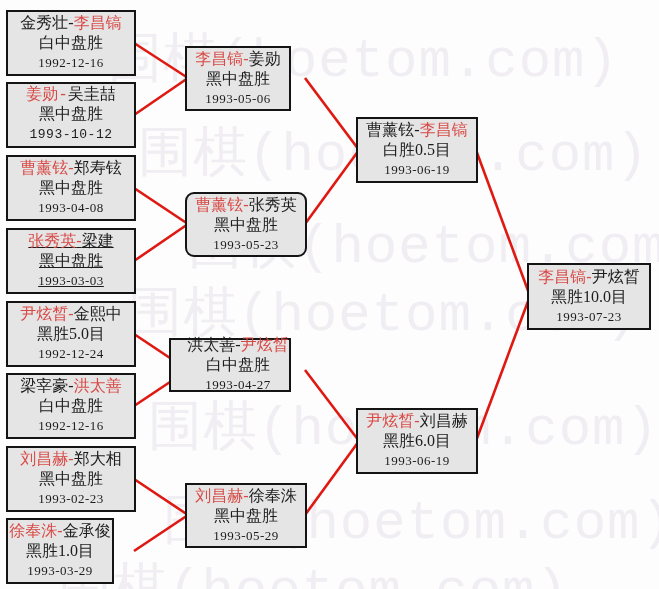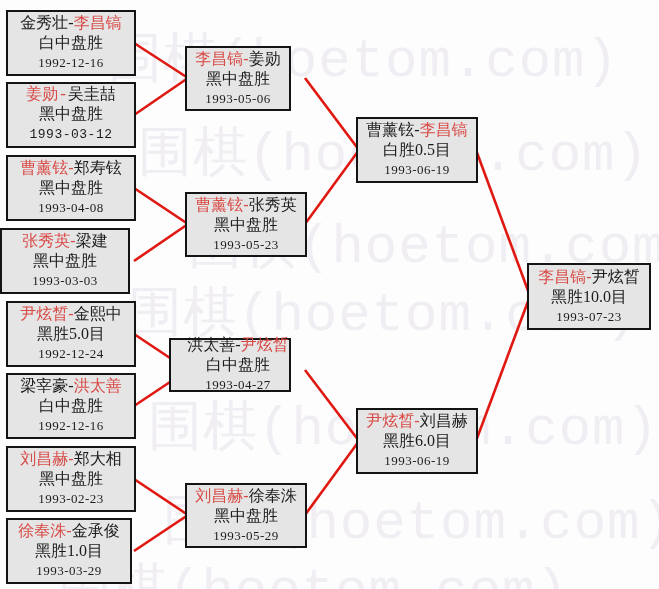--- a/index.html
+++ b/index.html
@@ -85,58 +85,58 @@
 
   <div class="bracket-layer" id="bracket-layer">
       <div class="match-box" style="left: 6px; top: 10px; width: 130px; height: 66px;">
         <div class="match-players"><span>金秀壮</span><span>-</span><span class="winner">李昌镐</span></div>
         <div class="match-result">白中盘胜</div>
         <div class="match-date">1992-12-16</div>
       </div>
       <div class="match-box" style="left: 6px; top: 82px; width: 130px; height: 66px; font-family: Liberation Mono, monospace;">
         <div class="match-players"><span class="winner">姜勋</span><span class="winner">-</span><span>吴圭喆</span></div>
         <div class="match-result">黑中盘胜</div>
-        <div class="match-date">1993-03-12</div>
+        <div class="match-date">1993-10-12</div>
       </div>
       <div class="match-box" style="left: 6px; top: 155px; width: 130px; height: 66px;">
         <div class="match-players"><span class="winner">曹薰铉</span><span class="winner">-</span><span>郑寿铉</span></div>
         <div class="match-result">黑中盘胜</div>
         <div class="match-date">1993-04-08</div>
       </div>
-      <div class="match-box" style="left: 0; top: 228px; width: 130px; height: 66px;">
+      <div class="match-box" style="left: 6px; top: 228px; width: 130px; height: 66px; text-decoration: underline;">
         <div class="match-players"><span class="winner">张秀英</span><span class="winner">-</span><span>梁建</span></div>
         <div class="match-result">黑中盘胜</div>
         <div class="match-date">1993-03-03</div>
       </div>
       <div class="match-box" style="left: 6px; top: 301px; width: 130px; height: 66px;">
         <div class="match-players"><span class="winner">尹炫晳</span><span class="winner">-</span><span>金熙中</span></div>
         <div class="match-result">黑胜5.0目</div>
         <div class="match-date">1992-12-24</div>
       </div>
       <div class="match-box" style="left: 6px; top: 373px; width: 130px; height: 66px;">
         <div class="match-players"><span>梁宰豪</span><span>-</span><span class="winner">洪太善</span></div>
         <div class="match-result">白中盘胜</div>
         <div class="match-date">1992-12-16</div>
       </div>
       <div class="match-box" style="left: 6px; top: 446px; width: 130px; height: 66px;">
         <div class="match-players"><span class="winner">刘昌赫</span><span class="winner">-</span><span>郑大相</span></div>
         <div class="match-result">黑中盘胜</div>
         <div class="match-date">1993-02-23</div>
       </div>
-      <div class="match-box" style="left: 6px; top: 518px; width: 126px; height: 66px; text-align: right;">
+      <div class="match-box" style="left: 6px; top: 518px; width: 108px; height: 66px; text-align: right;">
         <div class="match-players"><span class="winner">徐奉洙</span><span class="winner">-</span><span>金承俊</span></div>
         <div class="match-result">黑胜1.0目</div>
         <div class="match-date">1993-03-29</div>
       </div>
       <div class="match-box" style="left: 185px; top: 46px; width: 106px; height: 65px;">
         <div class="match-players"><span class="winner">李昌镐</span><span class="winner">-</span><span>姜勋</span></div>
         <div class="match-result">黑中盘胜</div>
         <div class="match-date">1993-05-06</div>
       </div>
-      <div class="match-box" style="left: 185px; top: 192px; width: 122px; height: 65px;">
+      <div class="match-box" style="left: 185px; top: 192px; width: 122px; height: 65px; border-radius: 9px;">
         <div class="match-players"><span class="winner">曹薰铉</span><span class="winner">-</span><span>张秀英</span></div>
         <div class="match-result">黑中盘胜</div>
         <div class="match-date">1993-05-23</div>
       </div>
       <div class="match-box" style="left: 169px; top: 338px; width: 122px; height: 54px; padding-left: 16px;">
         <div class="match-players"><span>洪太善</span><span>-</span><span class="winner">尹炫晳</span></div>
         <div class="match-result">白中盘胜</div>
         <div class="match-date">1993-04-27</div>
       </div>
       <div class="match-box" style="left: 185px; top: 483px; width: 122px; height: 65px;">

